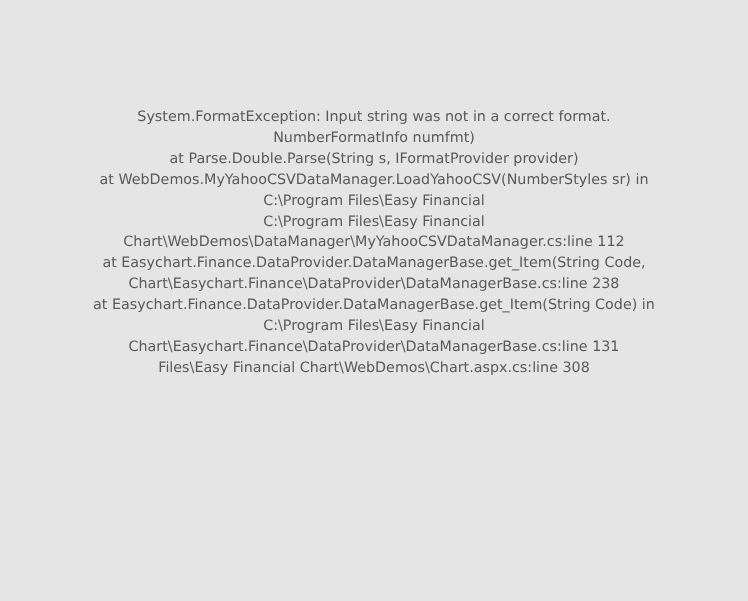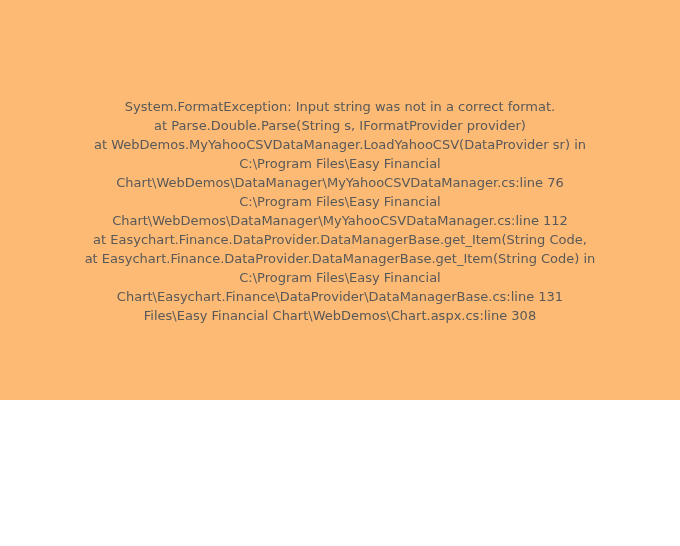--- a/index.html
+++ b/index.html
@@ -12,22 +12,22 @@
     background: #ffffff;
     overflow: hidden;
     position: relative;
     font-family: "DejaVu Sans", "Liberation Sans", sans-serif;
   }
   .error-page {
     position: absolute;
     top: 0;
     left: 0;
     width: 680px;
-    height: 400px;
-    background: #fdba74;
+    height: 546px;
+    background: #e5e5e5;
   }
   .stack-trace {
     position: absolute;
     top: 97px;
     left: 14px;
     right: 14px;
     text-align: center;
     font-size: 13px;
     line-height: 19px;
     letter-spacing: 0px;
@@ -35,25 +35,26 @@
   .stack-trace .trace-line {
     white-space: nowrap;
   }
 </style>
 </head>
 <body style="background: rgb(255, 255, 255);">
 
 <div class="error-page">
   <div class="stack-trace" id="stack-trace" style="color: rgb(89, 89, 89);">
       <div class="trace-line">System.FormatException: Input string was not in a correct format.</div>
+      <div class="trace-line">NumberFormatInfo numfmt)</div>
       <div class="trace-line">at Parse.Double.Parse(String s, IFormatProvider provider)</div>
-      <div class="trace-line">at WebDemos.MyYahooCSVDataManager.LoadYahooCSV(DataProvider sr) in</div>
+      <div class="trace-line">at WebDemos.MyYahooCSVDataManager.LoadYahooCSV(NumberStyles sr) in</div>
       <div class="trace-line">C:\Program Files\Easy Financial</div>
-      <div class="trace-line">Chart\WebDemos\DataManager\MyYahooCSVDataManager.cs:line 76</div>
       <div class="trace-line">C:\Program Files\Easy Financial</div>
       <div class="trace-line">Chart\WebDemos\DataManager\MyYahooCSVDataManager.cs:line 112</div>
       <div class="trace-line">at Easychart.Finance.DataProvider.DataManagerBase.get_Item(String Code,</div>
+      <div class="trace-line">Chart\Easychart.Finance\DataProvider\DataManagerBase.cs:line 238</div>
       <div class="trace-line">at Easychart.Finance.DataProvider.DataManagerBase.get_Item(String Code) in</div>
       <div class="trace-line">C:\Program Files\Easy Financial</div>
       <div class="trace-line">Chart\Easychart.Finance\DataProvider\DataManagerBase.cs:line 131</div>
       <div class="trace-line">Files\Easy Financial Chart\WebDemos\Chart.aspx.cs:line 308</div>
     </div>
 </div>
 
 </body></html>

